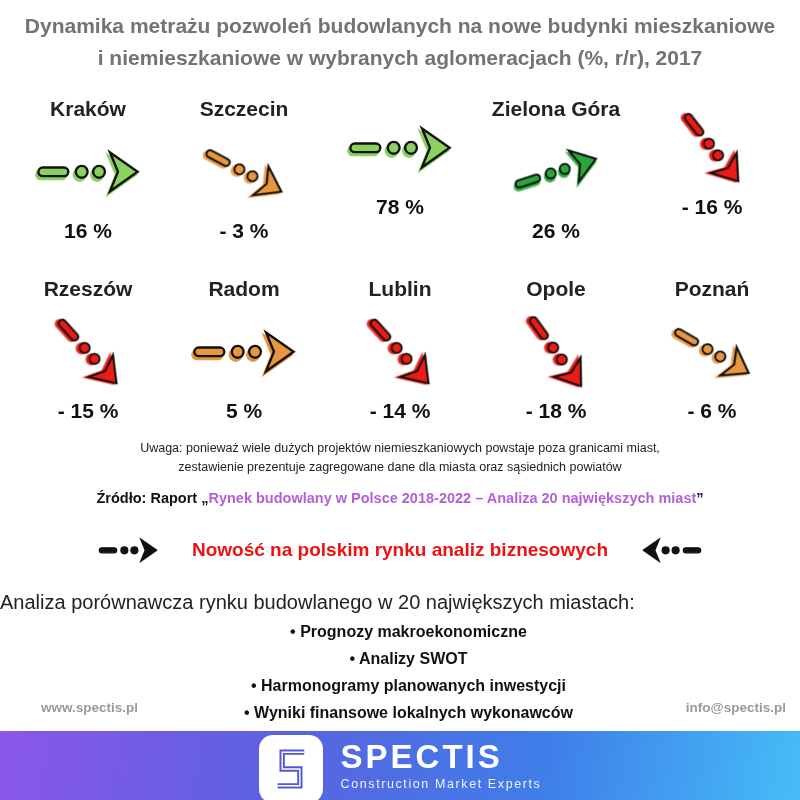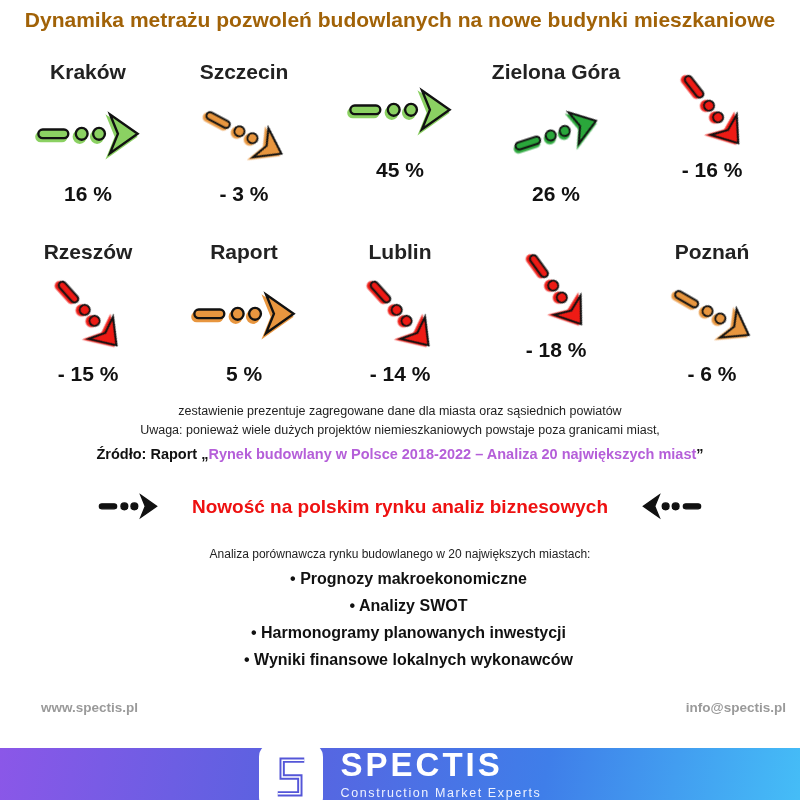--- a/index.html
+++ b/index.html
@@ -1,63 +1,64 @@
 <!DOCTYPE html>
 <html><head>
 <meta charset="utf-8">
 <style>
   html,body{margin:0;padding:0;}
   body{
     width:800px;height:800px;background:#ffffff;position:relative;overflow:hidden;
     font-family:"Liberation Sans",sans-serif;color:#1c1c1c;
   }
   .title{
-    margin-top:4px;text-align:center;font-size:21px;font-weight:bold;
-    line-height:1.5;color:#a16207;
+    margin-top:10px;text-align:center;font-size:21px;font-weight:bold;
+    line-height:1.5;color:#737373;
   }
   .cities-row{display:flex;padding:0 10px;}
   .cities-row.first{margin-top:24px;}
   .cities-row.second{margin-top:34px;}
   .city-cell{flex:1;text-align:center;}
   .city-name{font-size:21px;font-weight:bold;color:#222;}
   .arrow-wrap{height:86px;display:flex;align-items:center;justify-content:center;margin-top:8px;}
   .arw{width:104px;display:block;}
   .city-value{font-size:21px;font-weight:bold;margin-top:4px;color:#111;}
   .note{margin-top:16px;text-align:center;font-size:12.5px;line-height:1.55;color:#222;}
-  .source{margin-top:6px;text-align:center;font-size:14.5px;font-weight:bold;color:#111;}
+  .source{margin-top:12px;text-align:center;font-size:14.5px;font-weight:bold;color:#111;}
   .source .lnk{color:#b55fd9;cursor:pointer;}
   .banner{margin-top:30px;display:flex;align-items:center;justify-content:center;gap:34px;text-align:center;}
   .banner-text{color:#ee1111;font-size:19px;font-weight:bold;}
   .black-arrow svg{width:60px;display:block;}
-  .analysis-heading{margin-top:26px;text-align:center;font-size:12px;color:#222;}
+  .analysis-heading{margin-top:26px;font-size:20px;color:#222;}
   .bullet{margin-top:9px;text-align:center;font-size:16px;font-weight:bold;color:#111;margin-left:17px;}
   .footer-links{
     position:absolute;left:0;right:0;top:700px;display:flex;justify-content:space-between;
     padding:0 14px;font-size:13.5px;font-weight:bold;color:#9a9a9a;margin-left:27px;
   }
   .footer-links a{color:#9a9a9a;text-decoration:none;}
   .gradient-bar{
-    position:absolute;left:0;right:0;bottom:0;height:52px;
+    position:absolute;left:0;right:0;bottom:0;height:69px;
     background:linear-gradient(100deg,#8b57e8 0%,#5a62e0 35%,#3f7ee9 68%,#45bdf7 100%);
     display:flex;align-items:center;justify-content:center;
   }
   .logo-group{display:flex;align-items:center;}
   .logo-box{
     width:64px;height:68px;background:#ffffff;border-radius:14px;
     display:flex;align-items:center;justify-content:center;margin-top:6px;
   }
   .logo-text{margin-left:18px;color:#ffffff;}
   .brand{font-size:33px;font-weight:bold;letter-spacing:3px;line-height:1.05;}
   .tagline{font-size:12.5px;letter-spacing:1.6px;margin-top:3px;color:#eef2ff;}
 </style>
 </head>
 <body>
 
 <div class="title">
   <div>Dynamika metrażu pozwoleń budowlanych na nowe budynki mieszkaniowe</div>
+  <div>i niemieszkaniowe w wybranych aglomeracjach (%, r/r), 2017</div>
 </div>
 
 <div class="cities-row first">
   <div class="city-cell">
     <div class="city-name">Kraków</div>
     <div class="arrow-wrap">
         <svg class="arw" viewBox="0 0 132 64" style="transform: rotate(0deg) scale(1); filter: drop-shadow(rgb(139, 209, 98) -2px 3px 0px);">
           <g stroke="#111" stroke-width="3" fill="#8bd162">
             <rect x="3" y="26" width="38" height="11" rx="5.5"></rect>
             <circle cx="58" cy="31.5" r="7.5"></circle>
@@ -86,21 +87,21 @@
     <div class="arrow-wrap">
         <svg class="arw" viewBox="0 0 132 64" style="transform: rotate(0deg) scale(1); filter: drop-shadow(rgb(139, 209, 98) -2px 3px 0px);">
           <g stroke="#111" stroke-width="3" fill="#8bd162">
             <rect x="3" y="26" width="38" height="11" rx="5.5"></rect>
             <circle cx="58" cy="31.5" r="7.5"></circle>
             <circle cx="80" cy="31.5" r="7.5"></circle>
             <path d="M94 7 L129 31.5 L94 56 L104 31.5 Z"></path>
           </g>
         </svg>
       </div>
-    <div class="city-value">45 %</div>
+    <div class="city-value">78 %</div>
   </div>
   <div class="city-cell">
     <div class="city-name">Zielona Góra</div>
     <div class="arrow-wrap">
         <svg class="arw" viewBox="0 0 132 64" style="transform: rotate(-18deg) scale(0.85); filter: drop-shadow(rgb(42, 167, 59) -2px 3px 0px);">
           <g stroke="#111" stroke-width="3" fill="#2aa73b">
             <rect x="3" y="26" width="38" height="11" rx="5.5"></rect>
             <circle cx="58" cy="31.5" r="7.5"></circle>
             <circle cx="80" cy="31.5" r="7.5"></circle>
             <path d="M94 7 L129 31.5 L94 56 L104 31.5 Z"></path>
@@ -133,21 +134,21 @@
             <rect x="3" y="26" width="38" height="11" rx="5.5"></rect>
             <circle cx="58" cy="31.5" r="7.5"></circle>
             <circle cx="80" cy="31.5" r="7.5"></circle>
             <path d="M94 7 L129 31.5 L94 56 L104 31.5 Z"></path>
           </g>
         </svg>
       </div>
     <div class="city-value">- 15 %</div>
   </div>
   <div class="city-cell">
-    <div class="city-name">Raport</div>
+    <div class="city-name">Radom</div>
     <div class="arrow-wrap">
         <svg class="arw" viewBox="0 0 132 64" style="transform: rotate(0deg) scale(1); filter: drop-shadow(rgb(232, 150, 63) -2px 3px 0px);">
           <g stroke="#111" stroke-width="3" fill="#e8963f">
             <rect x="3" y="26" width="38" height="11" rx="5.5"></rect>
             <circle cx="58" cy="31.5" r="7.5"></circle>
             <circle cx="80" cy="31.5" r="7.5"></circle>
             <path d="M94 7 L129 31.5 L94 56 L104 31.5 Z"></path>
           </g>
         </svg>
       </div>
@@ -161,20 +162,21 @@
             <rect x="3" y="26" width="38" height="11" rx="5.5"></rect>
             <circle cx="58" cy="31.5" r="7.5"></circle>
             <circle cx="80" cy="31.5" r="7.5"></circle>
             <path d="M94 7 L129 31.5 L94 56 L104 31.5 Z"></path>
           </g>
         </svg>
       </div>
     <div class="city-value">- 14 %</div>
   </div>
   <div class="city-cell">
+    <div class="city-name">Opole</div>
     <div class="arrow-wrap">
         <svg class="arw" viewBox="0 0 132 64" style="transform: rotate(54deg) scale(0.85); filter: drop-shadow(rgb(238, 27, 21) -2px 3px 0px);">
           <g stroke="#111" stroke-width="3" fill="#ee1b15">
             <rect x="3" y="26" width="38" height="11" rx="5.5"></rect>
             <circle cx="58" cy="31.5" r="7.5"></circle>
             <circle cx="80" cy="31.5" r="7.5"></circle>
             <path d="M94 7 L129 31.5 L94 56 L104 31.5 Z"></path>
           </g>
         </svg>
       </div>
@@ -190,22 +192,22 @@
             <circle cx="80" cy="31.5" r="7.5"></circle>
             <path d="M94 7 L129 31.5 L94 56 L104 31.5 Z"></path>
           </g>
         </svg>
       </div>
     <div class="city-value">- 6 %</div>
   </div>
 </div>
 
 <div class="note">
+  <div>Uwaga: ponieważ wiele dużych projektów niemieszkaniowych powstaje poza granicami miast,</div>
   <div>zestawienie prezentuje zagregowane dane dla miasta oraz sąsiednich powiatów</div>
-  <div>Uwaga: ponieważ wiele dużych projektów niemieszkaniowych powstaje poza granicami miast,</div>
 </div>
 
 <div class="source">
   <span>Źródło: Raport „</span><span class="lnk">Rynek budowlany w Polsce 2018-2022 – Analiza 20 największych miast</span><span>”</span>
 </div>
 
 <div class="banner">
   <span class="black-arrow">
       <svg viewBox="0 0 132 64" style="width: 60px; display: block;">
         <g stroke="#111" stroke-width="3" fill="#111">

